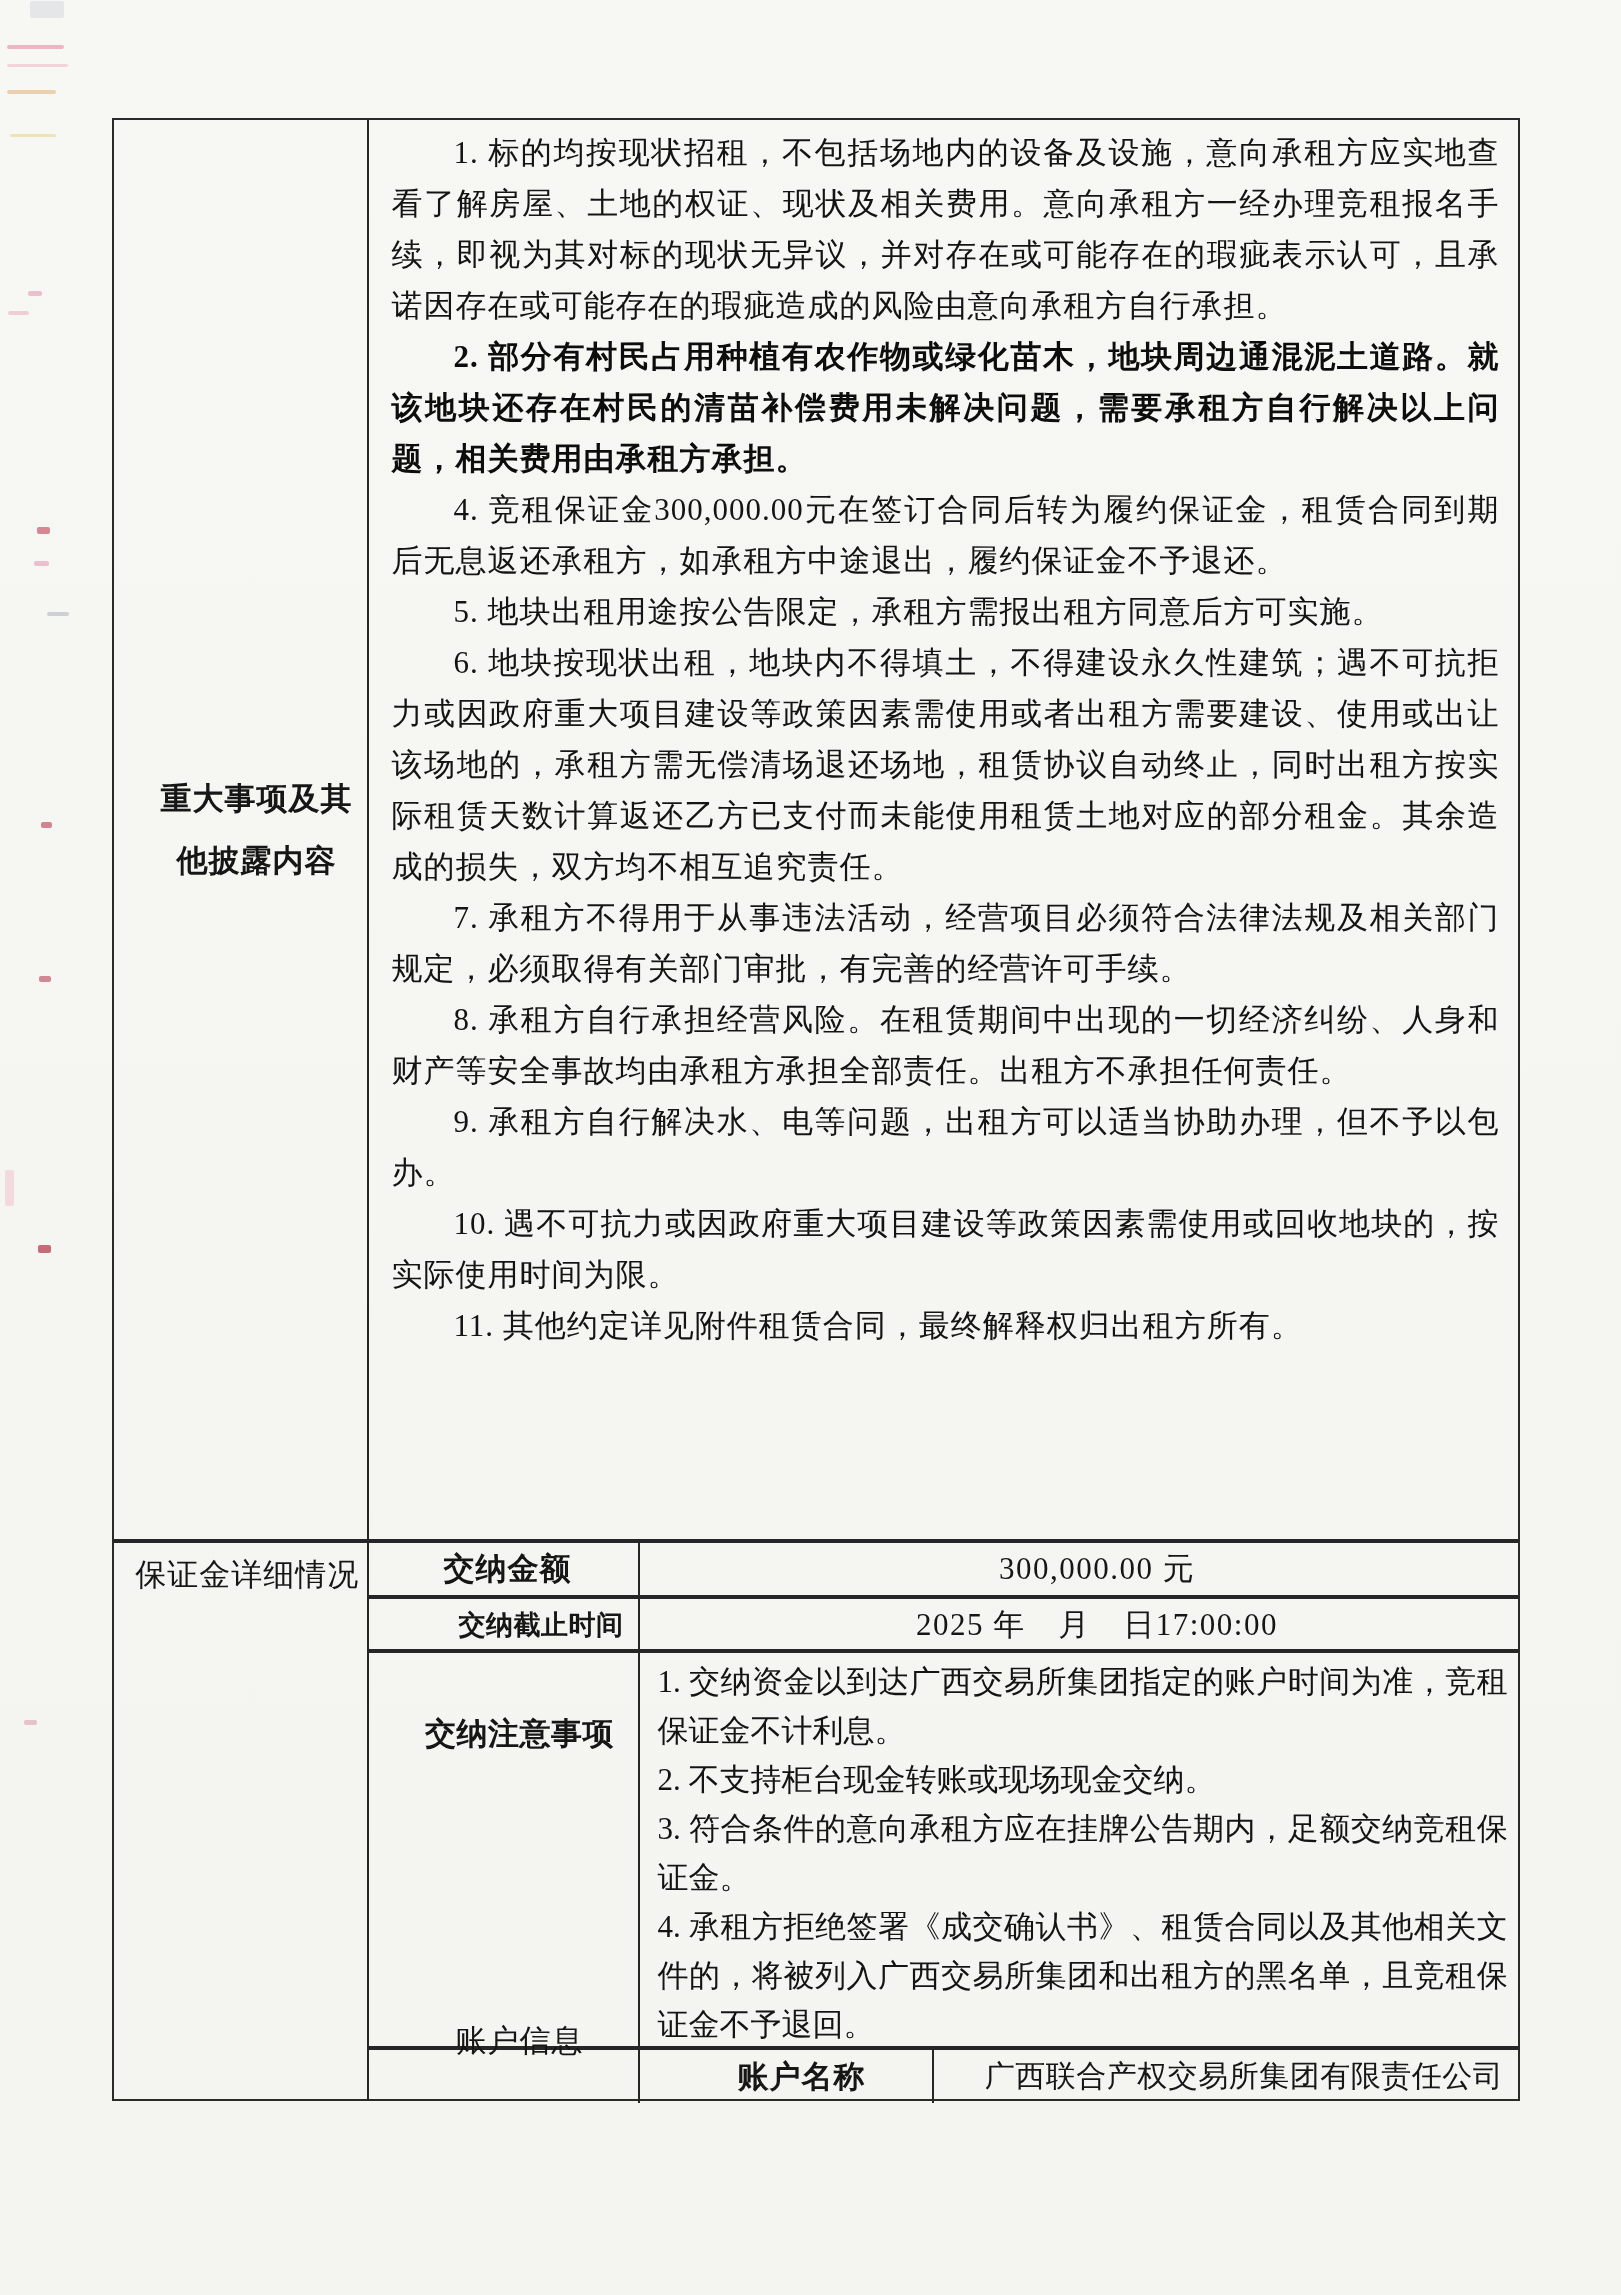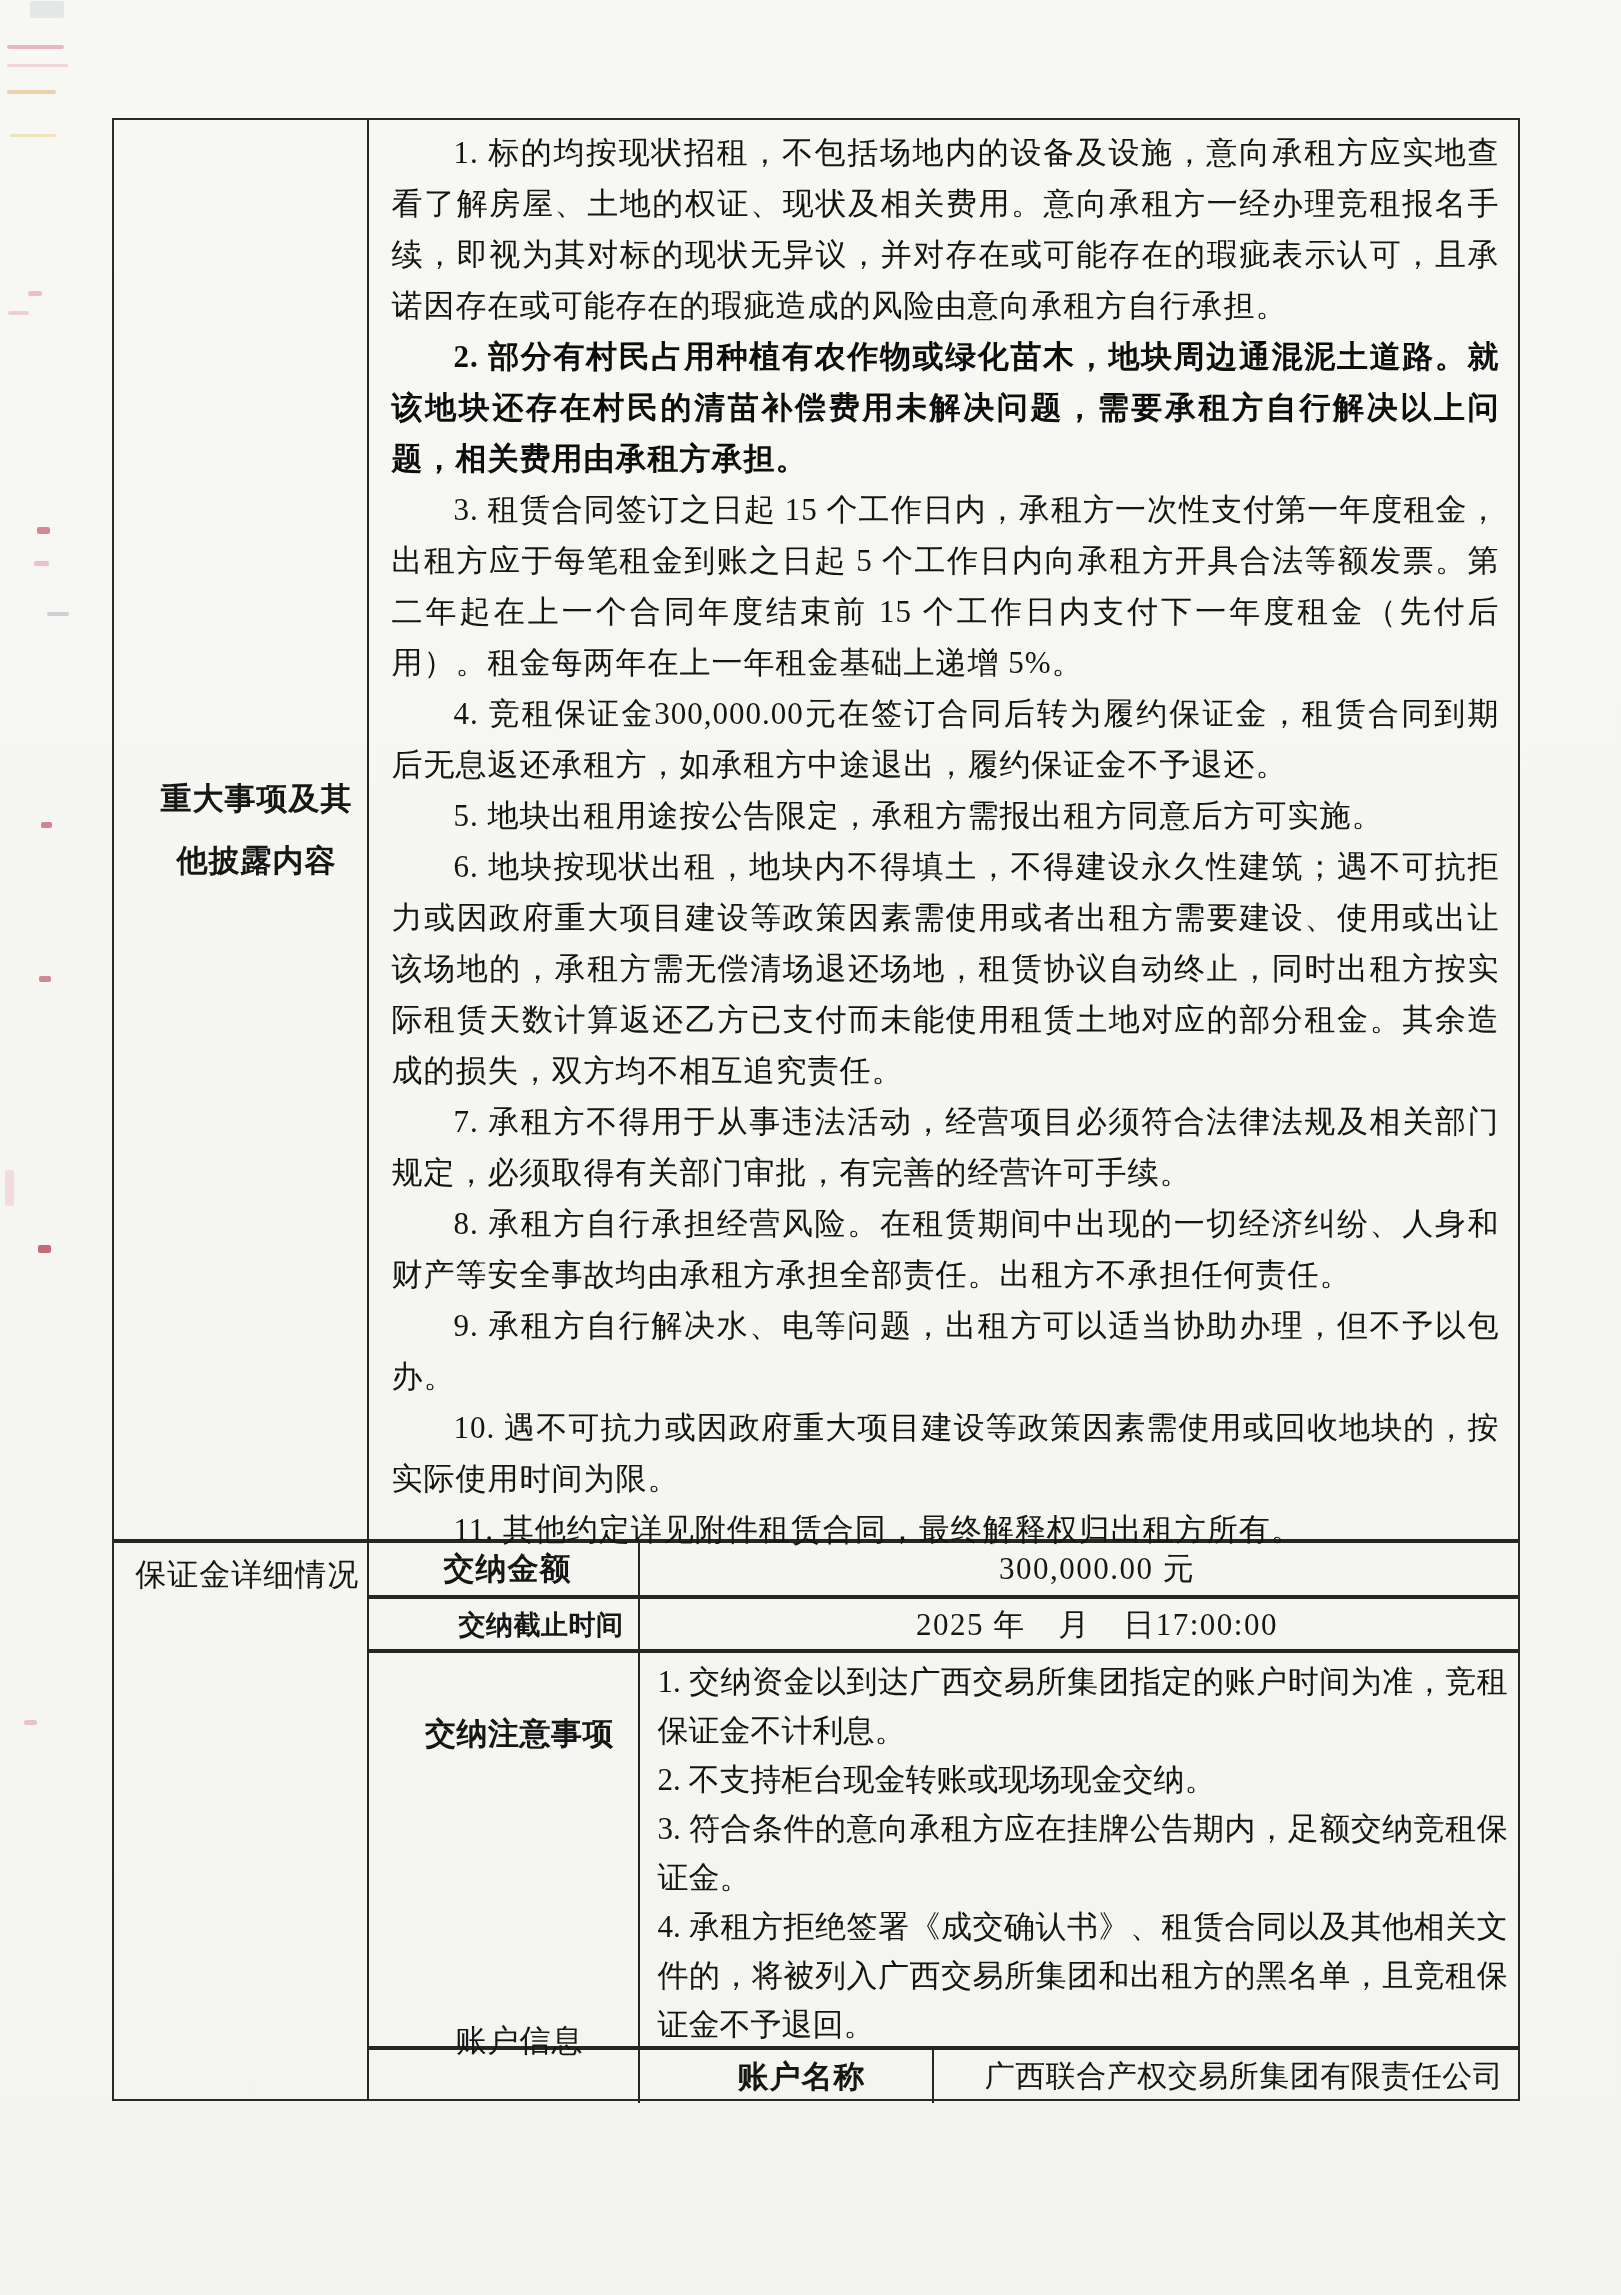--- a/index.html
+++ b/index.html
@@ -104,21 +104,20 @@
     <i class="tline h3"></i>
     <i class="tline h4"></i>
 
     <div class="cell major-label vcenter">
       <span>重大事项及其</span>
       <span>他披露内容</span>
     </div>
     <div class="cell major-content">
       <p>1. 标的均按现状招租，不包括场地内的设备及设施，意向承租方应实地查看了解房屋、土地的权证、现状及相关费用。意向承租方一经办理竞租报名手续，即视为其对标的现状无异议，并对存在或可能存在的瑕疵表示认可，且承诺因存在或可能存在的瑕疵造成的风险由意向承租方自行承担。</p>
       <p class="bold">2. 部分有村民占用种植有农作物或绿化苗木，地块周边通混泥土道路。就该地块还存在村民的清苗补偿费用未解决问题，需要承租方自行解决以上问题，相关费用由承租方承担。</p>
-      <p>3. 租赁合同签订之日起 15 个工作日内，承租方一次性支付第一年度租金，出租方应于每笔租金到账之日起 5 个工作日内向承租方开具合法等额发票。第二年起在上一个合同年度结束前 15 个工作日内支付下一年度租金（先付后用）。租金每两年在上一年租金基础上递增 5%。</p>
       <p>4. 竞租保证金300,000.00元在签订合同后转为履约保证金，租赁合同到期后无息返还承租方，如承租方中途退出，履约保证金不予退还。</p>
       <p>5. 地块出租用途按公告限定，承租方需报出租方同意后方可实施。</p>
       <p>6. 地块按现状出租，地块内不得填土，不得建设永久性建筑；遇不可抗拒力或因政府重大项目建设等政策因素需使用或者出租方需要建设、使用或出让该场地的，承租方需无偿清场退还场地，租赁协议自动终止，同时出租方按实际租赁天数计算返还乙方已支付而未能使用租赁土地对应的部分租金。其余造成的损失，双方均不相互追究责任。</p>
       <p>7. 承租方不得用于从事违法活动，经营项目必须符合法律法规及相关部门规定，必须取得有关部门审批，有完善的经营许可手续。</p>
       <p>8. 承租方自行承担经营风险。在租赁期间中出现的一切经济纠纷、人身和财产等安全事故均由承租方承担全部责任。出租方不承担任何责任。</p>
       <p>9. 承租方自行解决水、电等问题，出租方可以适当协助办理，但不予以包办。</p>
       <p>10. 遇不可抗力或因政府重大项目建设等政策因素需使用或回收地块的，按实际使用时间为限。</p>
       <p>11. 其他约定详见附件租赁合同，最终解释权归出租方所有。</p>
     </div>
 

